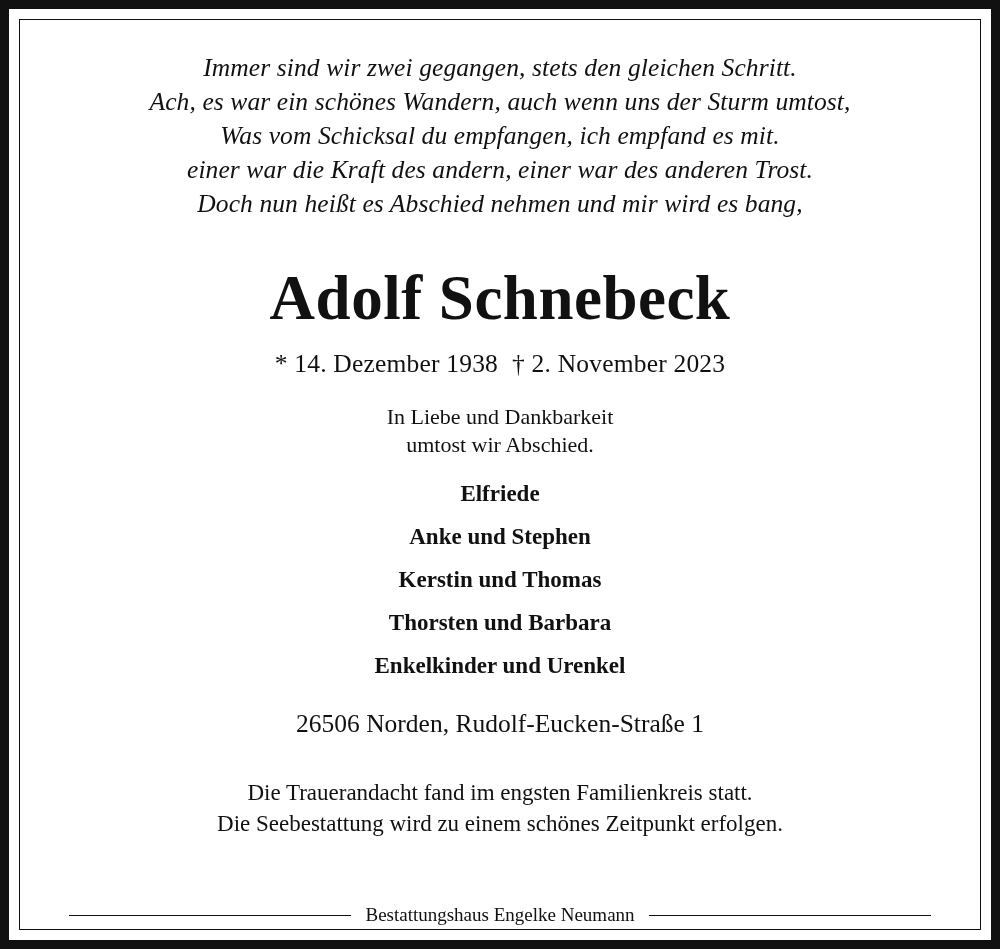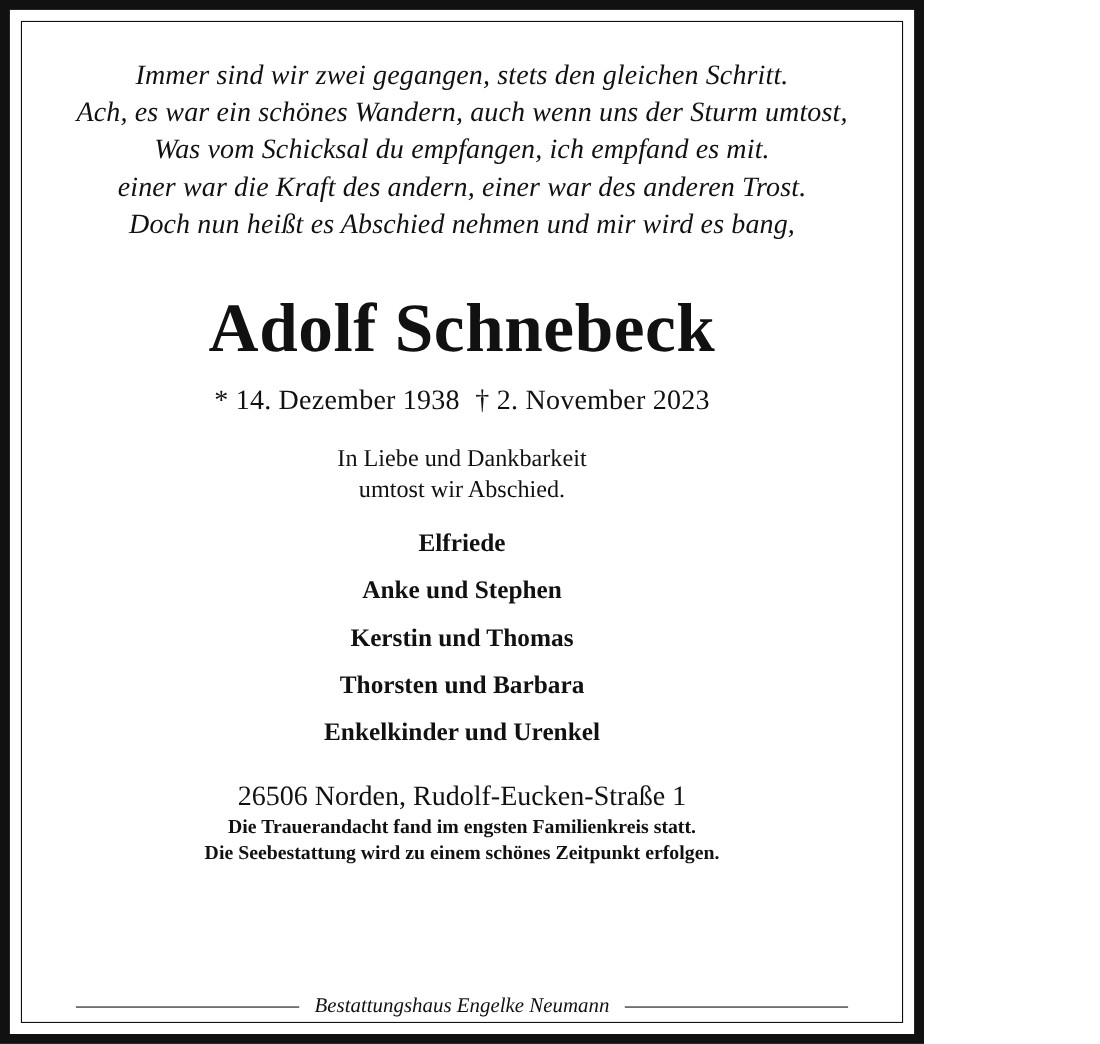--- a/index.html
+++ b/index.html
@@ -9,21 +9,21 @@
   }
   body {
     width: 1000px;
     height: 949px;
     font-family: "Liberation Serif", serif;
     color: #111111;
   }
   .obituary-frame {
     position: relative;
     box-sizing: border-box;
-    width: 840px;
+    width: 1000px;
     height: 949px;
     background: #ffffff;
     border: 9px solid #111111;
     padding: 0;
   }
   .inner-rule {
     position: absolute;
     top: 10px;
     left: 10px;
     right: 10px;
@@ -77,42 +77,41 @@
     font-size: 23px;
     font-weight: bold;
     line-height: 1.0;
     margin-bottom: 20px;
   }
   .address {
     margin-top: 32px;
     font-size: 25.5px;
   }
   .notes {
-    font-size: 18px;
+    margin-top: 38px;
+    font-size: 23px;
     line-height: 1.35;
-    font-weight: bold;
   }
   .footer {
     position: absolute;
     left: 60px;
     right: 60px;
     bottom: 14px;
     display: flex;
     align-items: center;
     justify-content: center;
     gap: 14px;
   }
   .footer .line {
     flex: 1 1 auto;
     height: 1px;
     background: #111111;
   }
   .footer .fname {
     flex: 0 0 auto;
-    font-style: italic;
     font-size: 19px;
     white-space: nowrap;
   }
 </style>
 </head>
 <body>
 
 <div class="obituary-frame">
   <div class="inner-rule"></div>
   <div class="content">

